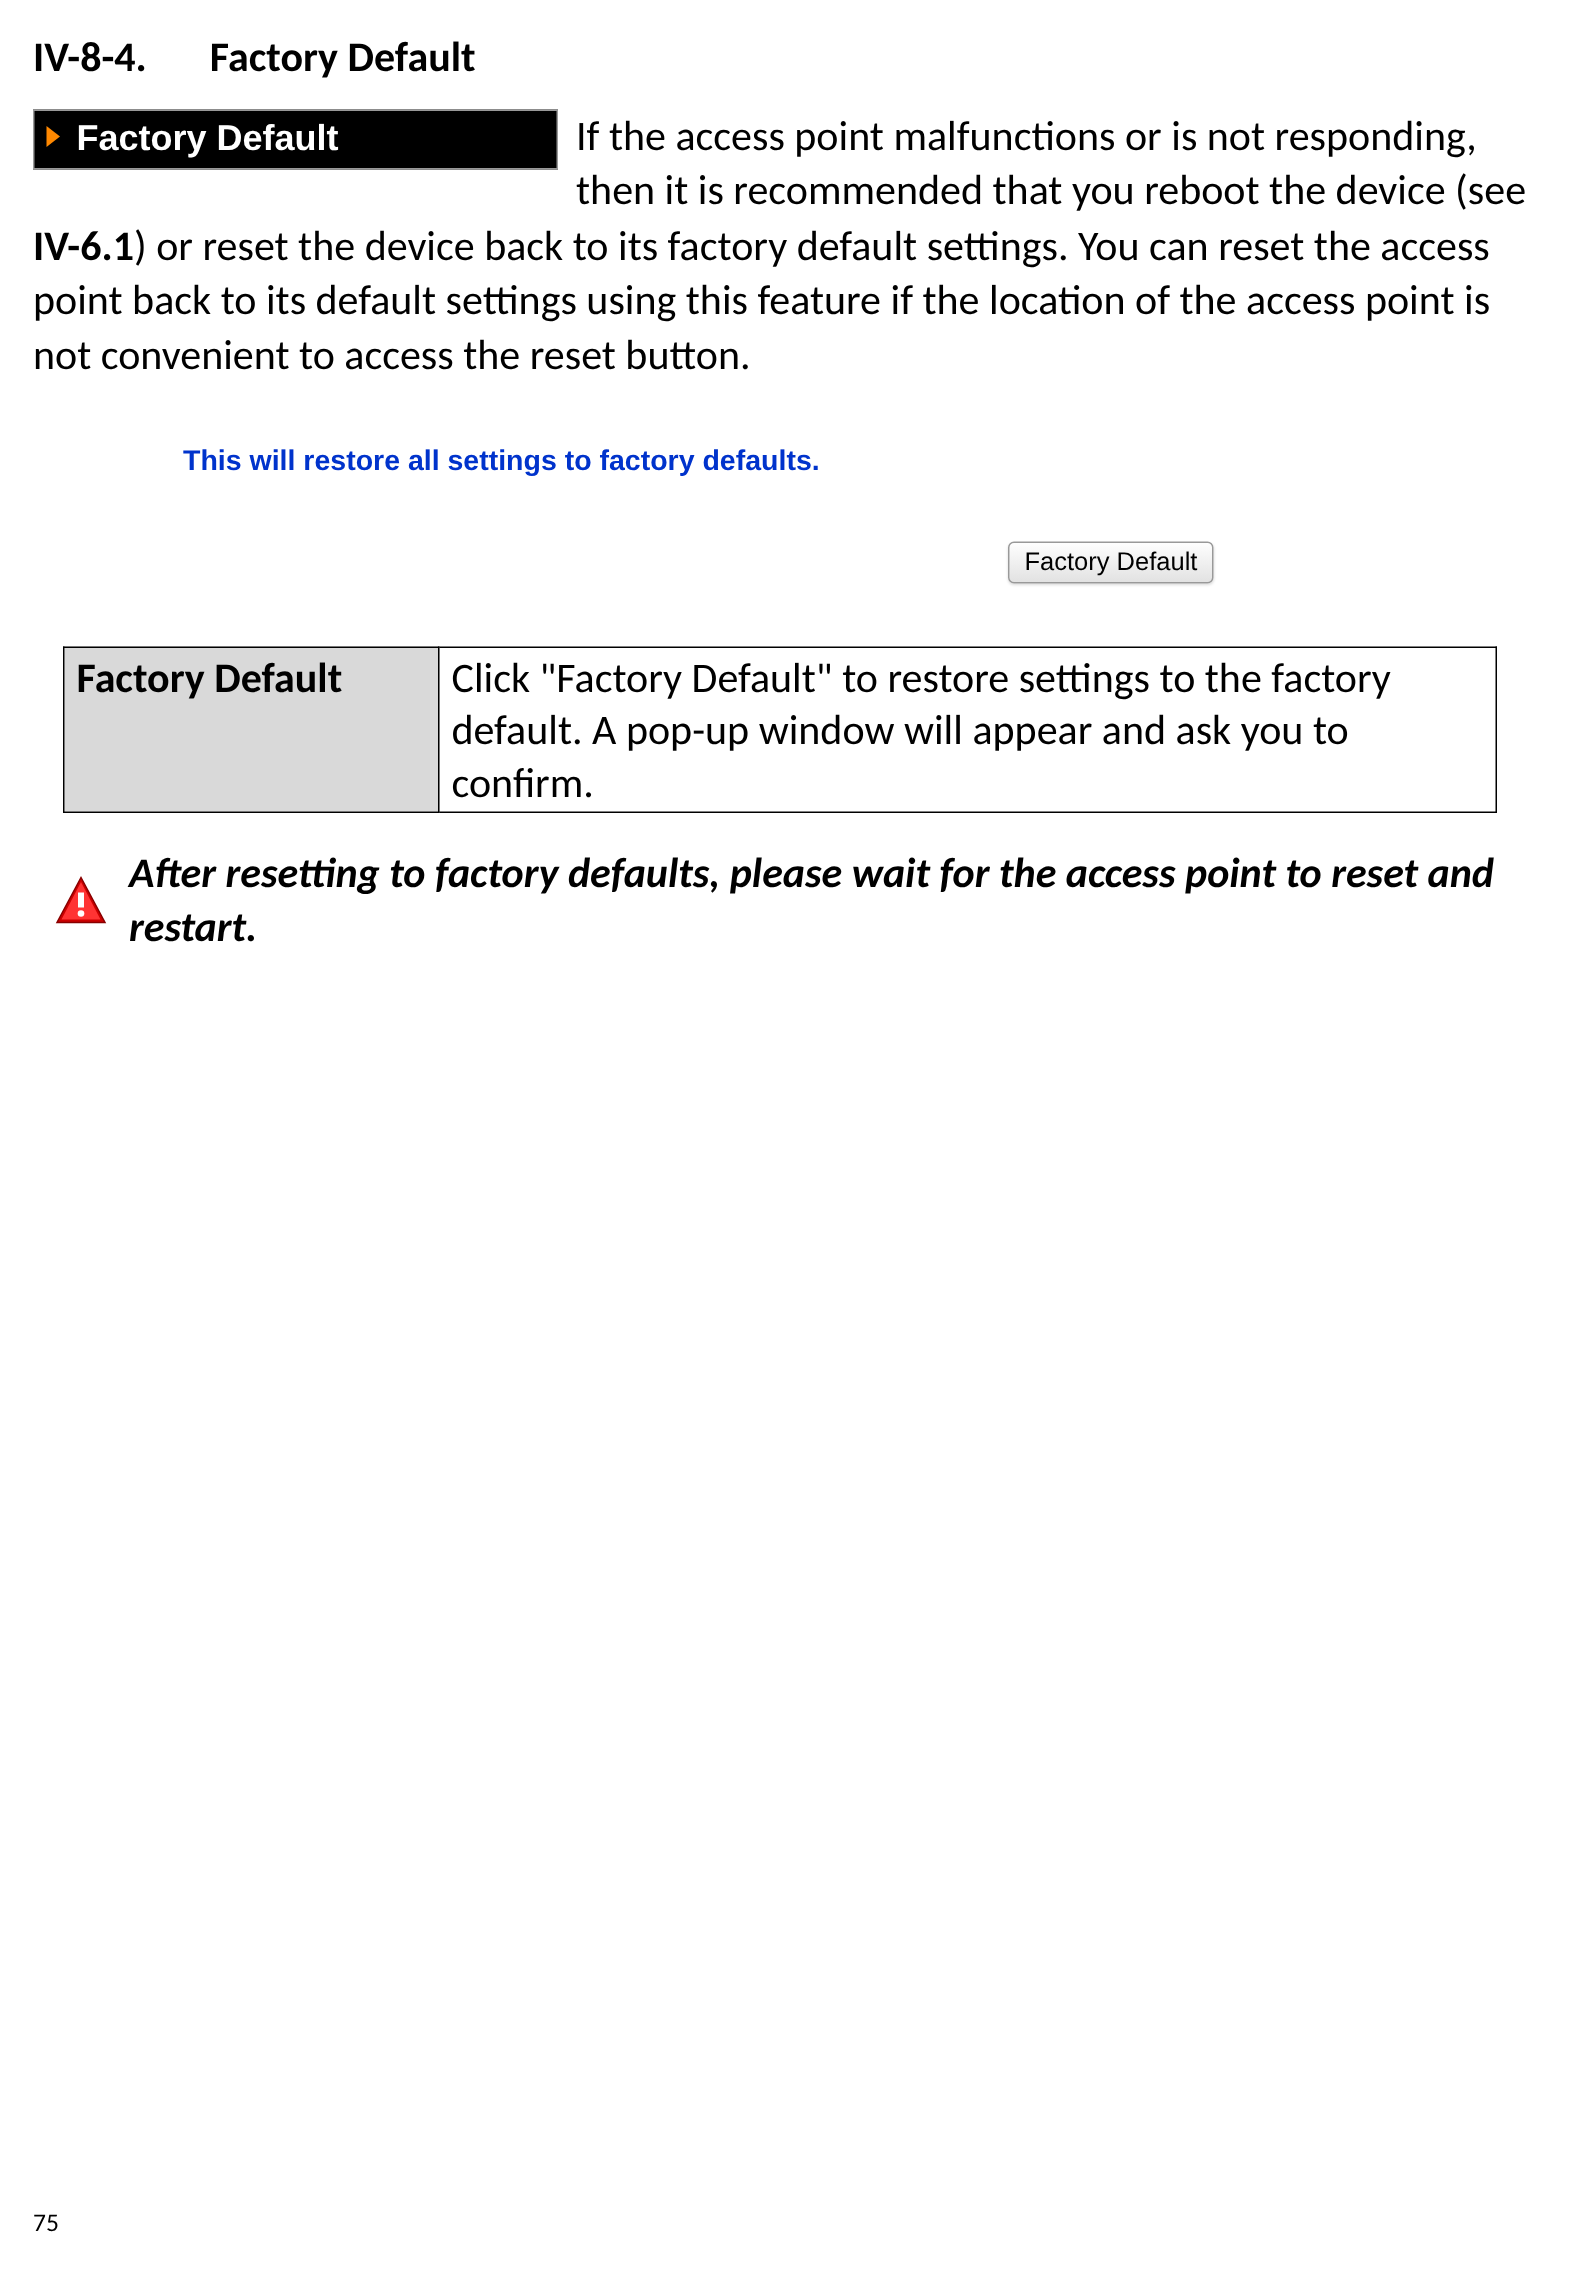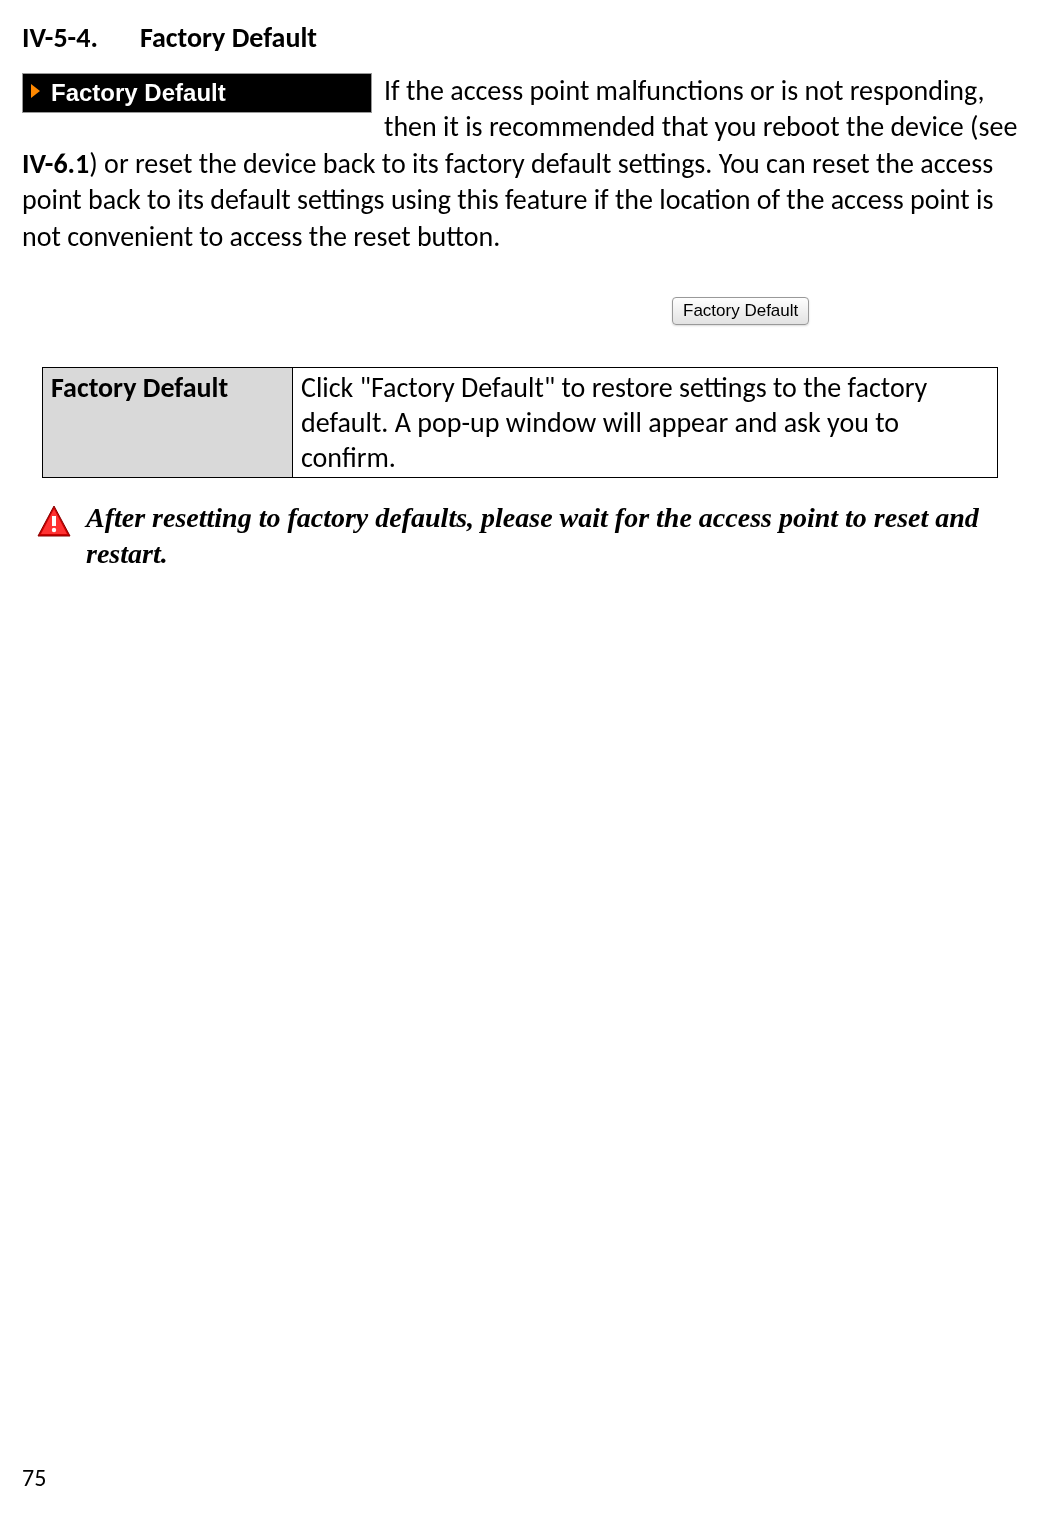--- a/index.html
+++ b/index.html
@@ -94,66 +94,66 @@
       vertical-align: top;
       line-height: 1.25;
     }
     .param-table td.param-name {
       background: #d9d9d9;
       font-weight: bold;
       width: 250px;
     }
     .note-block {
       display: flex;
-      align-items: flex-start;
+      align-items: center;
       margin: 22px 0 14px 12px;
-      font-family: Liberation Serif, serif;
     }
     .warning-icon {
       width: 40px;
       height: 40px;
       flex-shrink: 0;
       margin-right: 12px;
       margin-top: 2px;
     }
     .note-text {
       font-size: 28px;
       font-weight: bold;
       font-style: italic;
       line-height: 1.28;
     }
     .page-number {
       position: absolute;
       bottom: 30px;
       left: 22px;
-      font-size: 24px;
+      font-size: 17px;
     }
   </style>
 </head>
 <body>
 
 <div class="section-heading">
-  <span class="section-number">IV-5-4.</span><span>Factory Default</span>
+  <span class="section-number">IV-8-4.</span><span>Factory Default</span>
 </div>
 
 <div class="body-text">
   <span class="menu-item-box">
     <span class="chevron-icon">
       <svg width="14" height="18" viewBox="0 0 14 18">
           <path d="M2 2 L11 9 L2 16 Z" fill="#ff8800"></path>
         </svg>
     </span>
     <span class="menu-item-text">Factory Default</span>
   </span>
   <span>If the access point malfunctions or is not responding, then it is recommended that you reboot the device (see </span><span class="bold-ref">IV-6.1</span><span>) or reset the device back to its factory default settings. You can reset the access point back to its default settings using this feature if the location of the access point is not convenient to access the reset button.</span>
 </div>
 
 <div class="clear"></div>
 
 <div class="ui-preview">
+  <div class="ui-message">This will restore all settings to factory defaults.</div>
   <button class="ui-button">Factory Default</button>
 </div>
 
 <table class="param-table">
   <tbody>
       <tr>
     <td class="param-name">Factory Default</td>
     <td>Click "Factory Default" to restore settings to the factory default. A pop-up window will appear and ask you to confirm.</td>
   </tr>
 </tbody>

